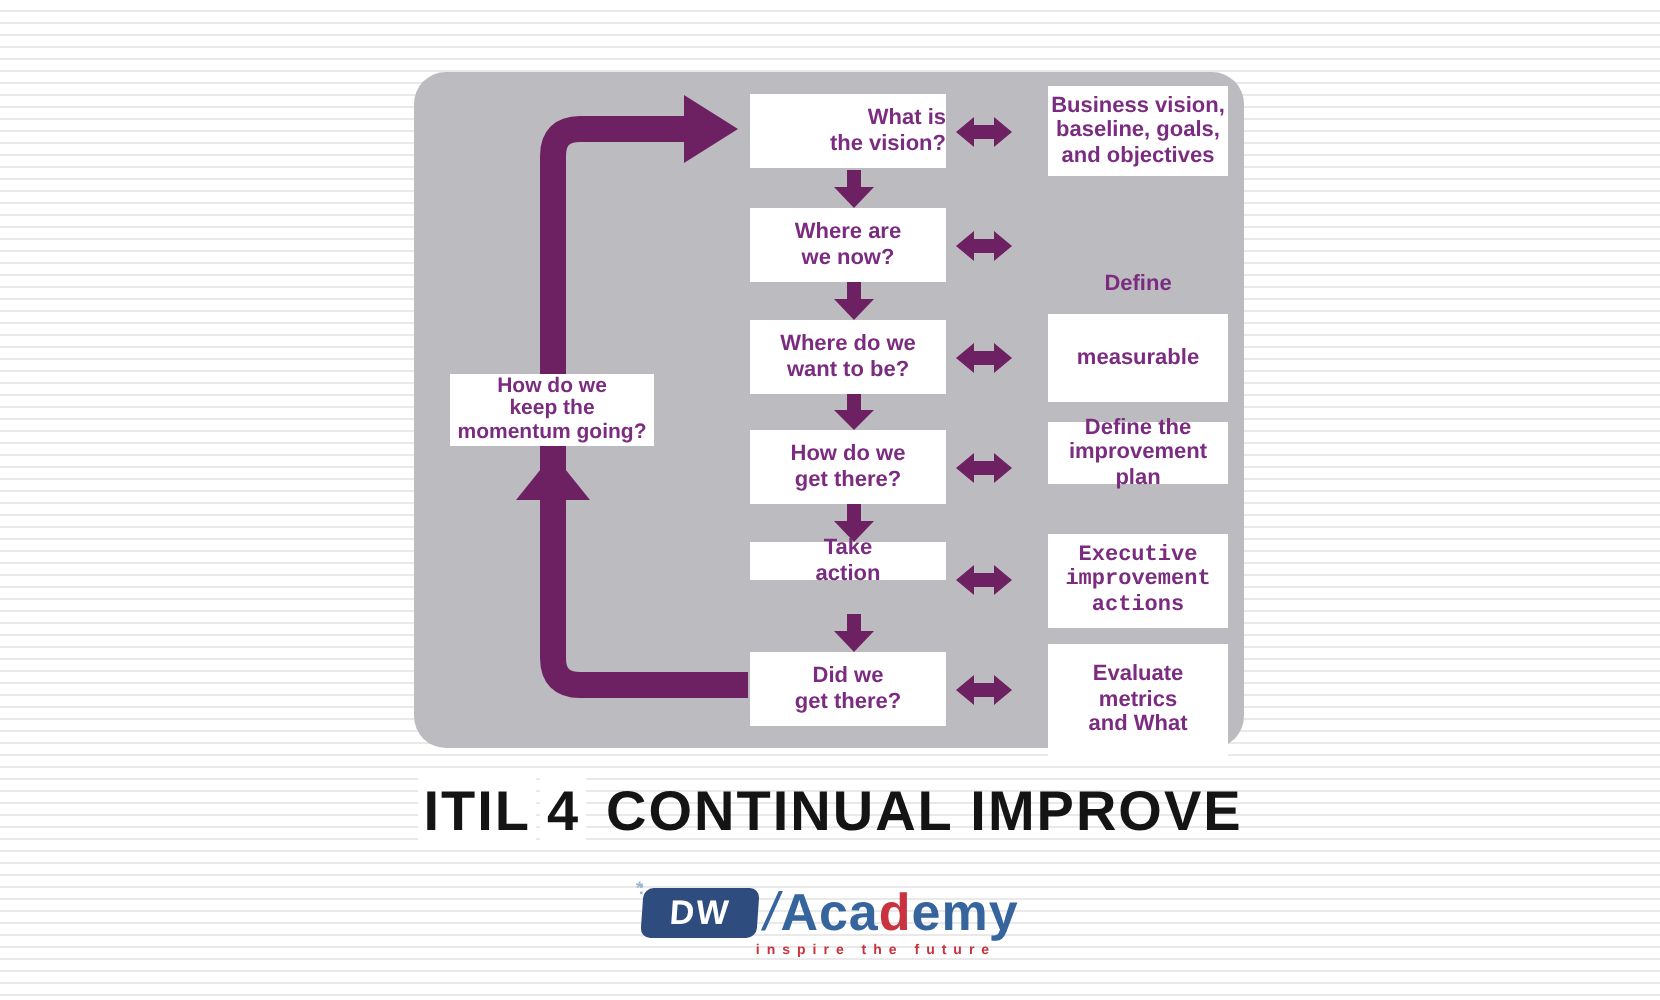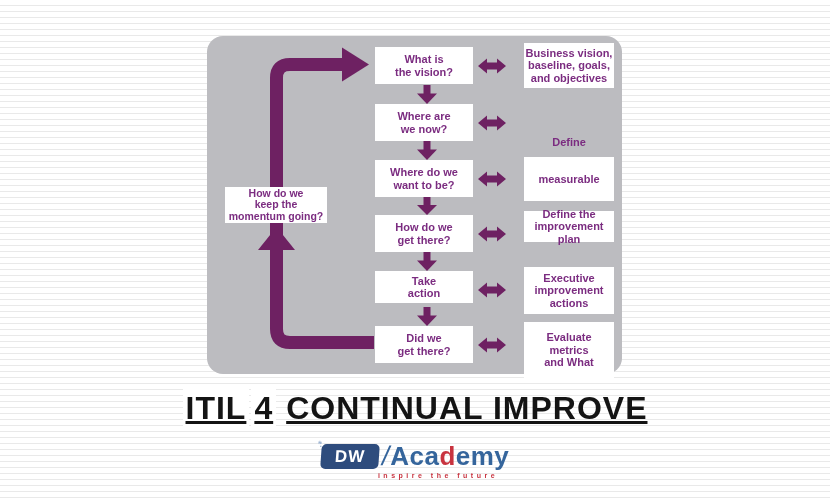--- a/index.html
+++ b/index.html
@@ -21,21 +21,21 @@
   .box span{display:block;font-size:11px;line-height:12.5px;}
   .qbox{left:375px;width:98px;}
   .abox{left:512px;width:90px;margin-left:12px;}
   .mombox{left:225px;top:187px;width:102px;height:36px;}
   .mombox span{font-size:10.5px;line-height:11.5px;}
   .dbl-arrow,.down-arrow{position:absolute;z-index:2;line-height:0;}
   .dbl-arrow{left:478px;}
   .down-arrow{left:416px;}
   .title{
     position:absolute;left:0;top:390px;width:100%;text-align:center;z-index:3;
-    font-weight:bold;font-size:32px;letter-spacing:1px;color:#141414;white-space:nowrap;text-decoration:underline;
+    font-weight:bold;font-size:28px;letter-spacing:1px;color:#141414;white-space:nowrap;
   }
   .title .hl{background:#ffffff;padding:1px 3px;}
   .title .t4{margin-left:2px;margin-right:10px;}
   .logo{position:absolute;left:0;top:441px;width:100%;text-align:center;z-index:3;}
   .logo-row{display:inline-flex;align-items:center;height:30px;}
   .dw-badge{
     position:relative;display:inline-flex;align-items:center;justify-content:center;
     width:58px;height:25px;background:#2e4c7d;border-radius:5px;
     color:#ffffff;font-weight:bold;font-size:17px;letter-spacing:1px;
     transform:skewX(-4deg);
@@ -64,21 +64,21 @@
     <polygon points="342,47.5 369,64.5 342,81.5" fill="#6e2162"></polygon>
     <polygon points="258,250 295,250 276.5,227" fill="#6e2162"></polygon>
   </svg>
 
   <div class="box mombox">
     <span>How do we</span>
     <span>keep the</span>
     <span>momentum going?</span>
   </div>
 
-  <div class="box qbox" style="top:47px;height:37px;">
+  <div class="box qbox" style="top:47px;height:37px;align-items:flex-end;">
     <span>What is</span>
     <span>the vision?</span>
   </div>
   <div class="box abox" style="top:43px;height:45px;">
     <span>Business vision,</span>
     <span>baseline, goals,</span>
     <span>and objectives</span>
   </div>
   <div class="dbl-arrow" style="top:55.5px;">
     <svg width="28" height="20">
@@ -143,25 +143,25 @@
         <polygon points="0,10 9,2.5 9,6.5 19,6.5 19,2.5 28,10 19,17.5 19,13.5 9,13.5 9,17.5" fill="#6e2162"></polygon>
       </svg>
   </div>
   <div class="down-arrow" style="top:252px;">
     <svg width="22" height="19">
         <rect x="7.5" y="0" width="7" height="9" fill="#6e2162"></rect>
         <polygon points="1,8.5 21,8.5 11,19" fill="#6e2162"></polygon>
       </svg>
   </div>
 
-  <div class="box qbox" style="top:271px;height:32px;">
+  <div class="box qbox" style="top:271px;height:19px;">
     <span>Take</span>
     <span>action</span>
   </div>
-  <div class="box abox" style="top:267px;height:47px;">
+  <div class="box abox" style="top:267px;height:47px;font-family:Liberation Mono, monospace;">
     <span>Executive</span>
     <span>improvement</span>
     <span>actions</span>
   </div>
   <div class="dbl-arrow" style="top:279.5px;">
     <svg width="28" height="20">
         <polygon points="0,10 9,2.5 9,6.5 19,6.5 19,2.5 28,10 19,17.5 19,13.5 9,13.5 9,17.5" fill="#6e2162"></polygon>
       </svg>
   </div>
   <div class="down-arrow" style="top:307px;">

